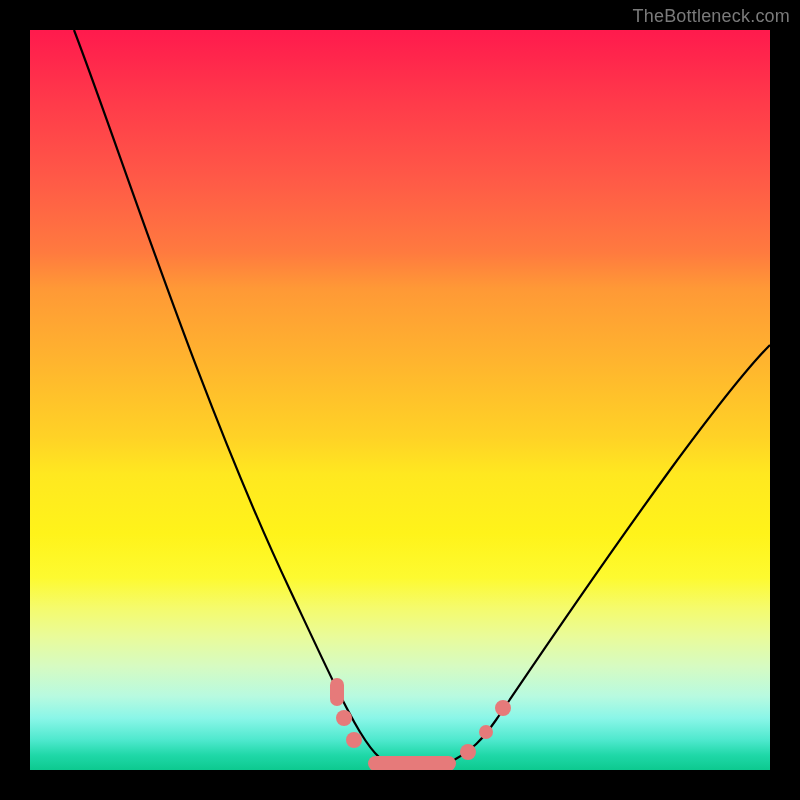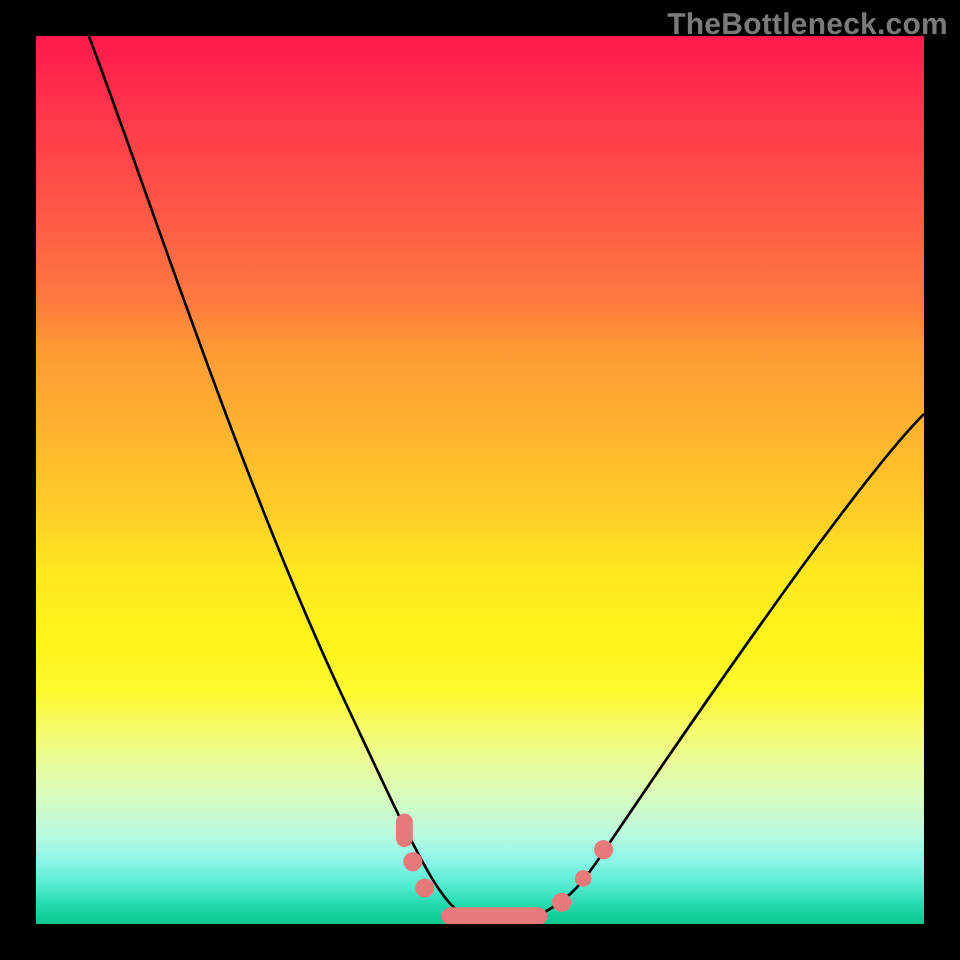--- a/index.html
+++ b/index.html
@@ -45,22 +45,22 @@
       #1fd8a8 98%,
       #0dc98f 100%
     );
     overflow: hidden;
   }
   .watermark {
     position: absolute;
     top: 6px;
     right: 10px;
     color: #7a7a7a;
-    font-size: 25px;
-    font-weight: 700;
+    font-size: 18px;
+    font-weight: 400;
     letter-spacing: 0.2px;
   }
   svg.curve {
     position: absolute;
     top: 0;
     left: 0;
     width: 740px;
     height: 740px;
   }
   .curve path.line {

